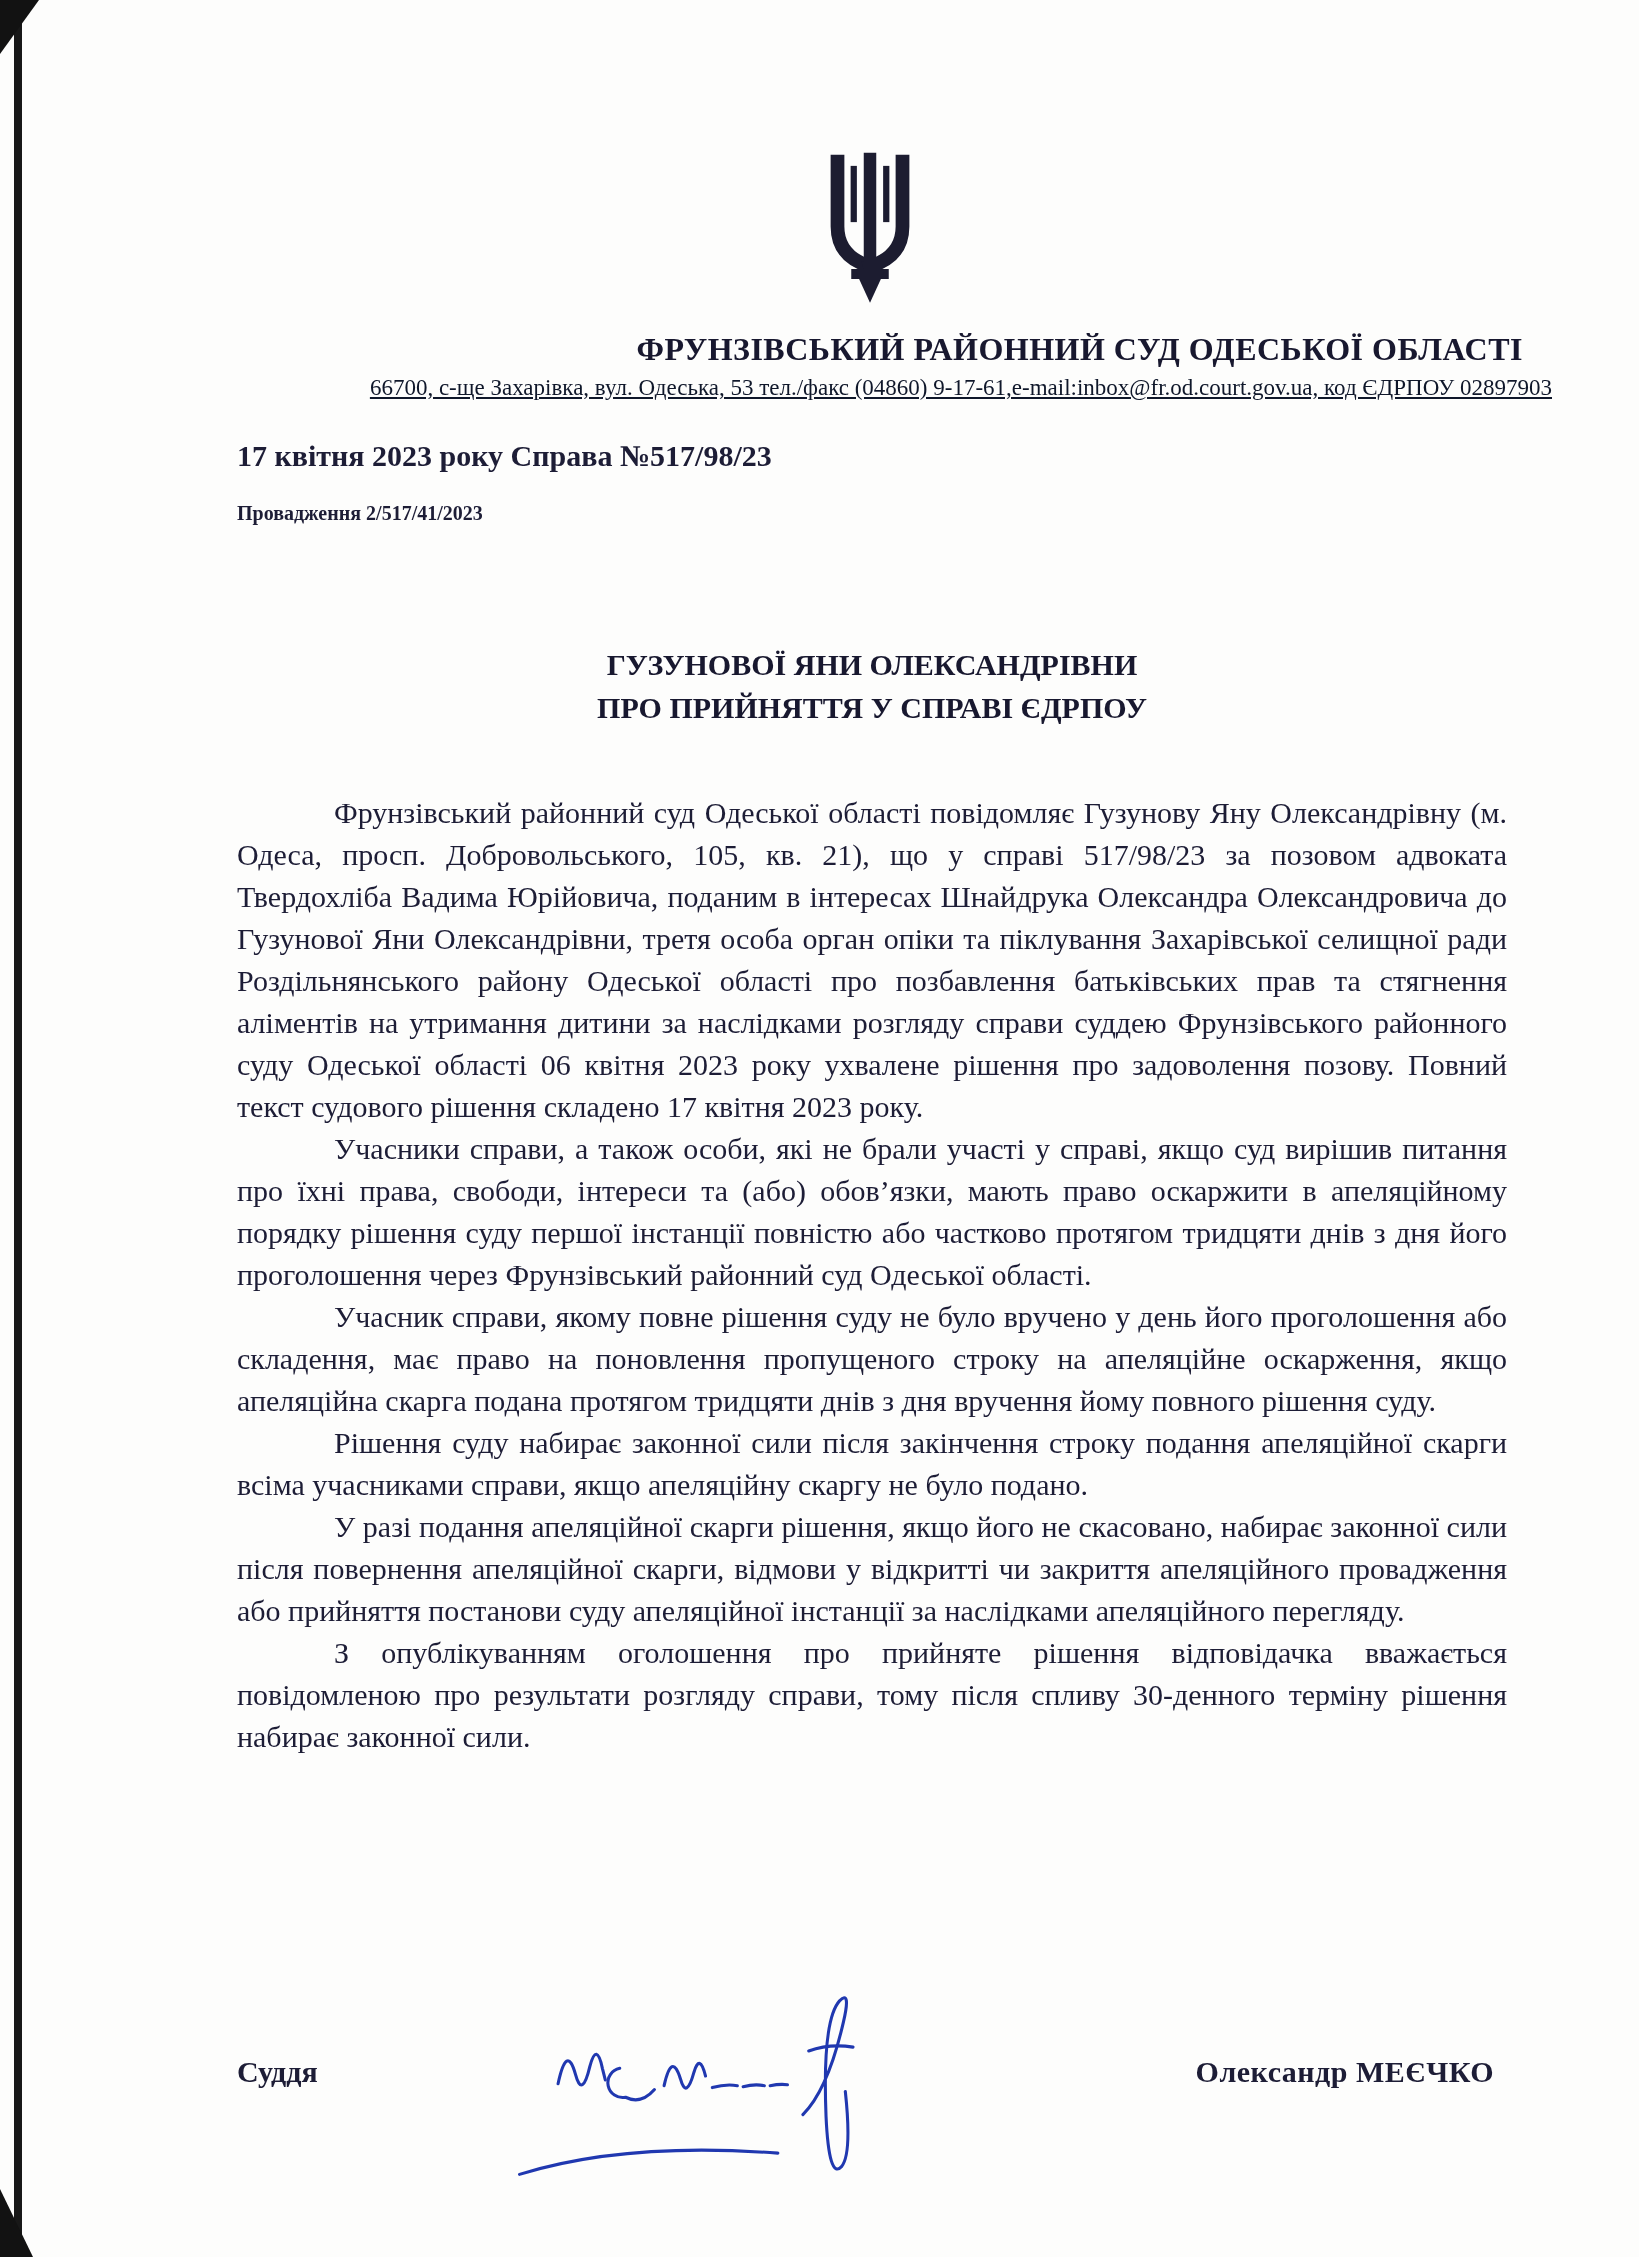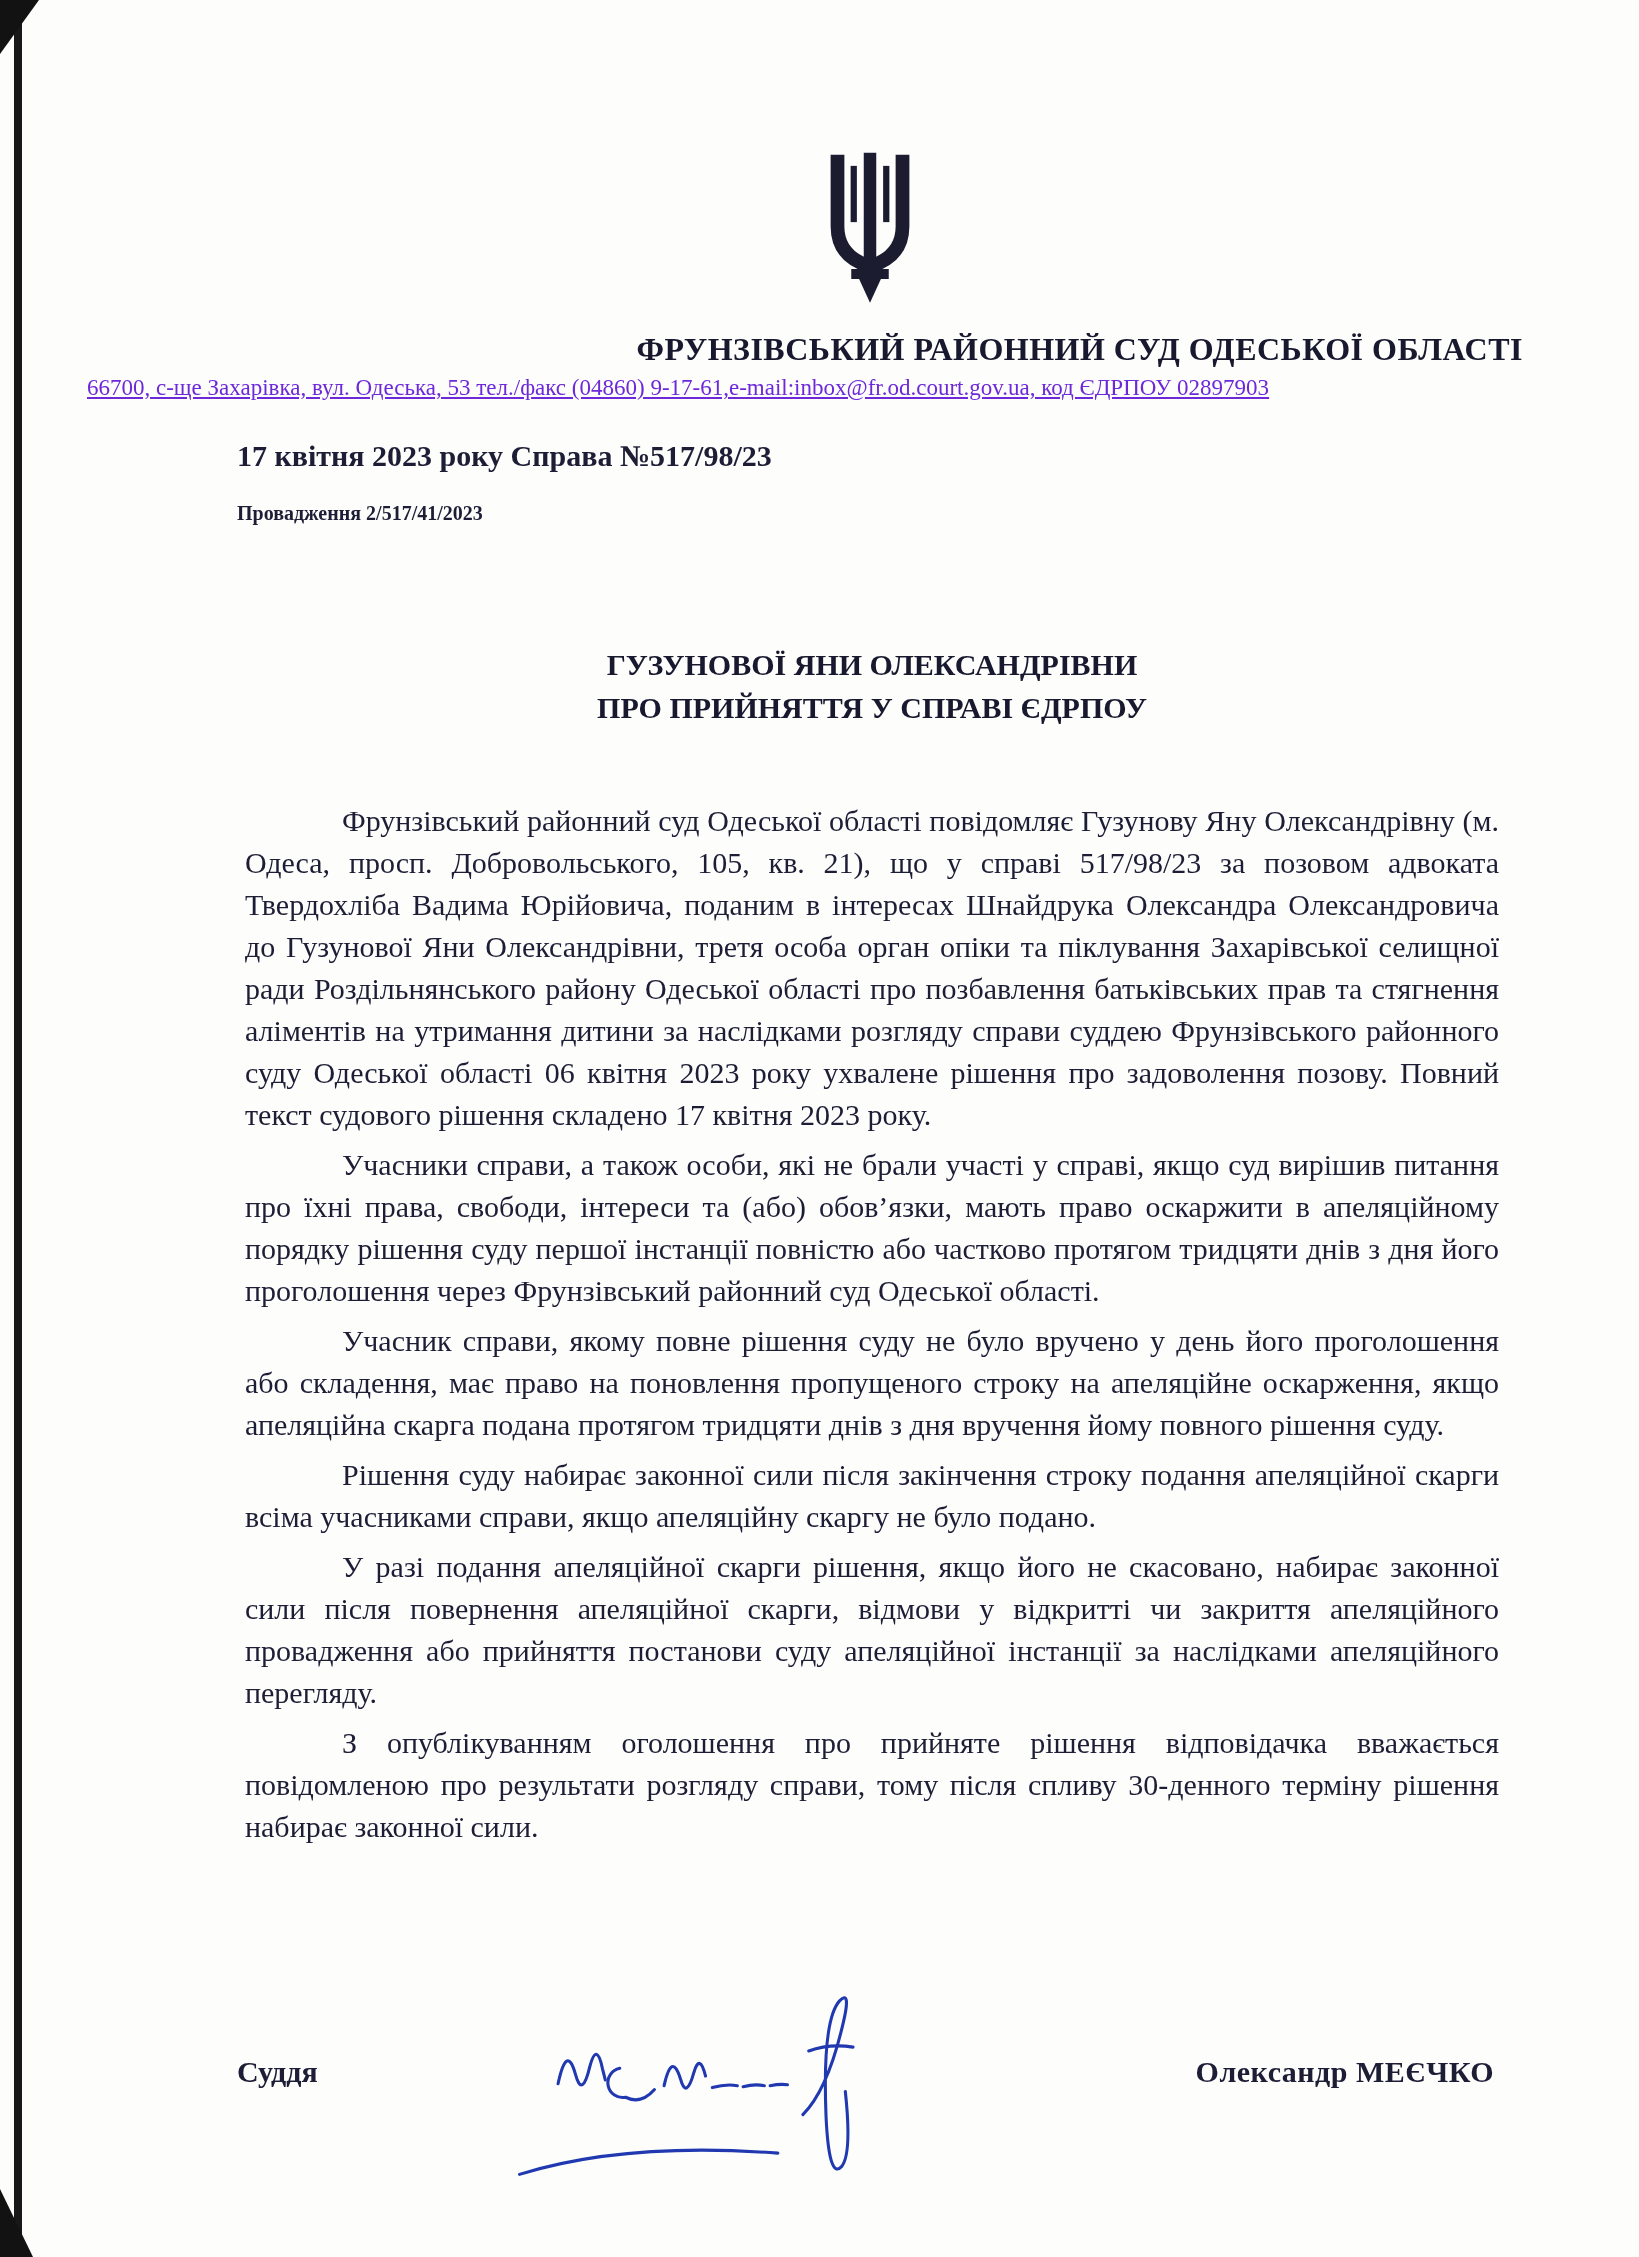--- a/index.html
+++ b/index.html
@@ -52,23 +52,23 @@
     text-align: right;
     font-weight: bold;
     font-size: 32px;
     letter-spacing: 0.5px;
     color: #18182f;
   }
   .court-address {
     position: absolute;
     left: 87px; right: 87px;
     top: 375px;
-    text-align: left;
+    text-align: right;
     font-size: 23px;
-    color: #6d28d9;
+    color: #0f172a;
   }
   .court-address span { text-decoration: underline; }
 
   .case-line {
     position: absolute;
     left: 237px; top: 439px;
     font-weight: bold;
     font-size: 30px;
   }
   .proceeding-line {
@@ -91,21 +91,21 @@
 
   .doc-body {
     position: absolute;
     left: 237px; width: 1270px;
     top: 792px;
     font-size: 30px;
     line-height: 42px;
     text-align: justify;
   }
   .doc-body p {
-    margin: 8px;
+    margin: 0;
     text-indent: 97px;
   }
 
   .sig-role {
     position: absolute;
     left: 237px; top: 2055px;
     font-weight: bold;
     font-size: 30px;
   }
   .sig-name {

